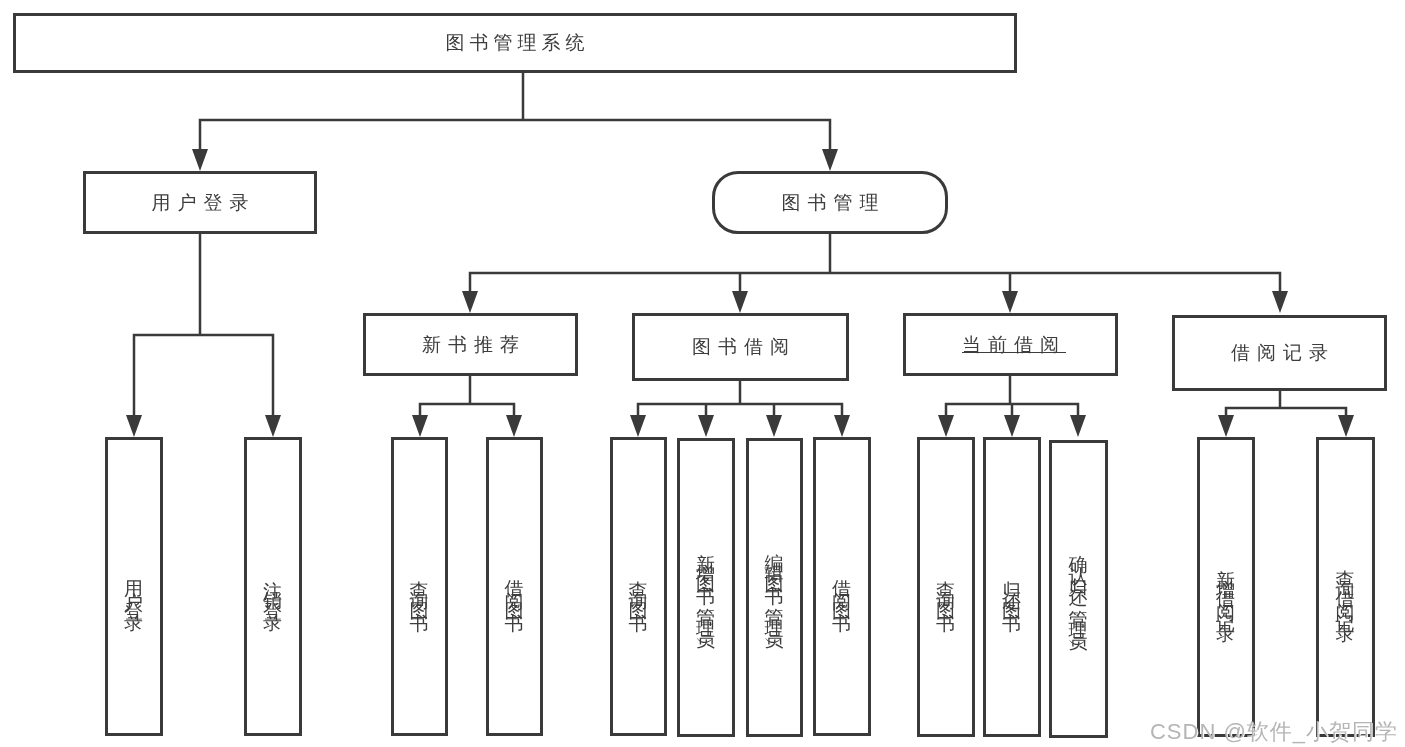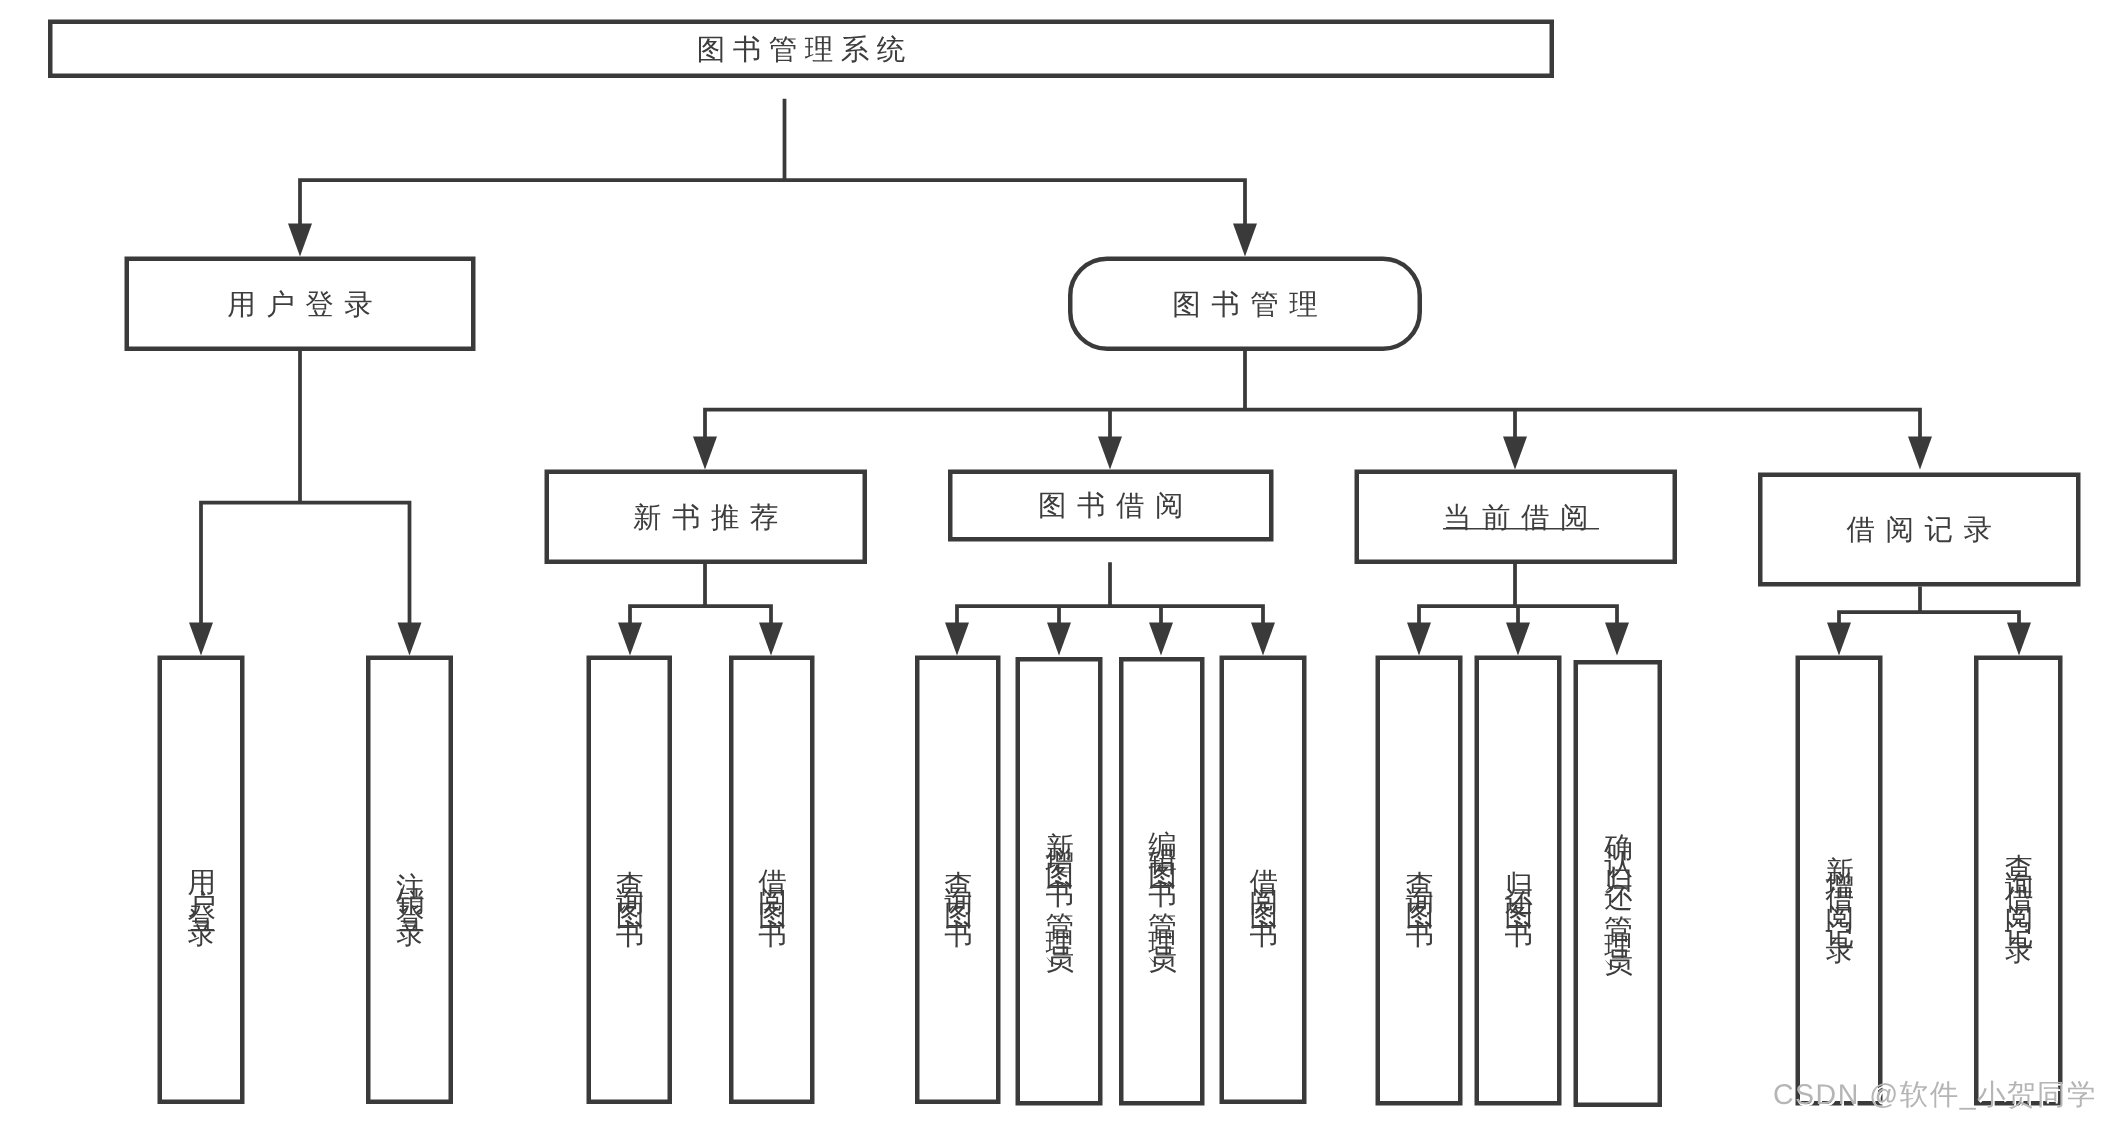--- a/index.html
+++ b/index.html
@@ -45,21 +45,21 @@
     font-size: 19px;
     line-height: 1;
     letter-spacing: 11px;
     max-height: 290px;
     color: #3d3d3d;
   }
   .watermark {
     position: absolute;
     right: 7px;
     top: 717px;
-    font-size: 19px;
+    font-size: 22px;
     letter-spacing: 1px;
     color: #b5b5b5;
     text-shadow: 1px 1px 0 #ffffff;
     white-space: nowrap;
   }
 </style>
 </head>
 <body>
 
 <div class="canvas">
@@ -100,35 +100,35 @@
       <polygon stroke="none" points="1004,415 1020,415 1012,437"></polygon>
       <polygon stroke="none" points="1070,415 1086,415 1078,437"></polygon>
     </g>
     <g>
       <path fill="none" d="M1280 376 V408 M1226 408 H1346 M1226 408 V418 M1346 408 V418"></path>
       <polygon stroke="none" points="1218,415 1234,415 1226,437"></polygon>
       <polygon stroke="none" points="1338,415 1354,415 1346,437"></polygon>
     </g>
   </svg>
 
-  <div class="box root h" style="left:32px; top:13px; width:1004px; height:39px;justify-content:center;">
+  <div class="box root h" style="left:13px; top:13px; width:1004px; height:60px;justify-content:center;">
     <span class="label">图书管理系统</span>
   </div>
 
   <div class="box h" style="left:83px; top:171px; width:234px; height:63px;">
     <span class="label">用户登录</span>
   </div>
   <div class="box h" style="left:712px; top:171px; width:236px; height:63px;border-radius:26px;">
     <span class="label">图书管理</span>
   </div>
 
   <div class="box h" style="left:363px; top:313px; width:215px; height:63px;">
     <span class="label">新书推荐</span>
   </div>
-  <div class="box h" style="left:632px; top:313px; width:217px; height:48px;">
+  <div class="box h" style="left:632px; top:313px; width:217px; height:68px;">
     <span class="label">图书借阅</span>
   </div>
   <div class="box h" style="left:903px; top:313px; width:215px; height:63px;text-decoration:underline;">
     <span class="label">当前借阅</span>
   </div>
   <div class="box h" style="left:1172px; top:315px; width:215px; height:76px;">
     <span class="label">借阅记录</span>
   </div>
 
   <div class="box v" style="left:105px; top:437px; width:58px; height:299px;">

